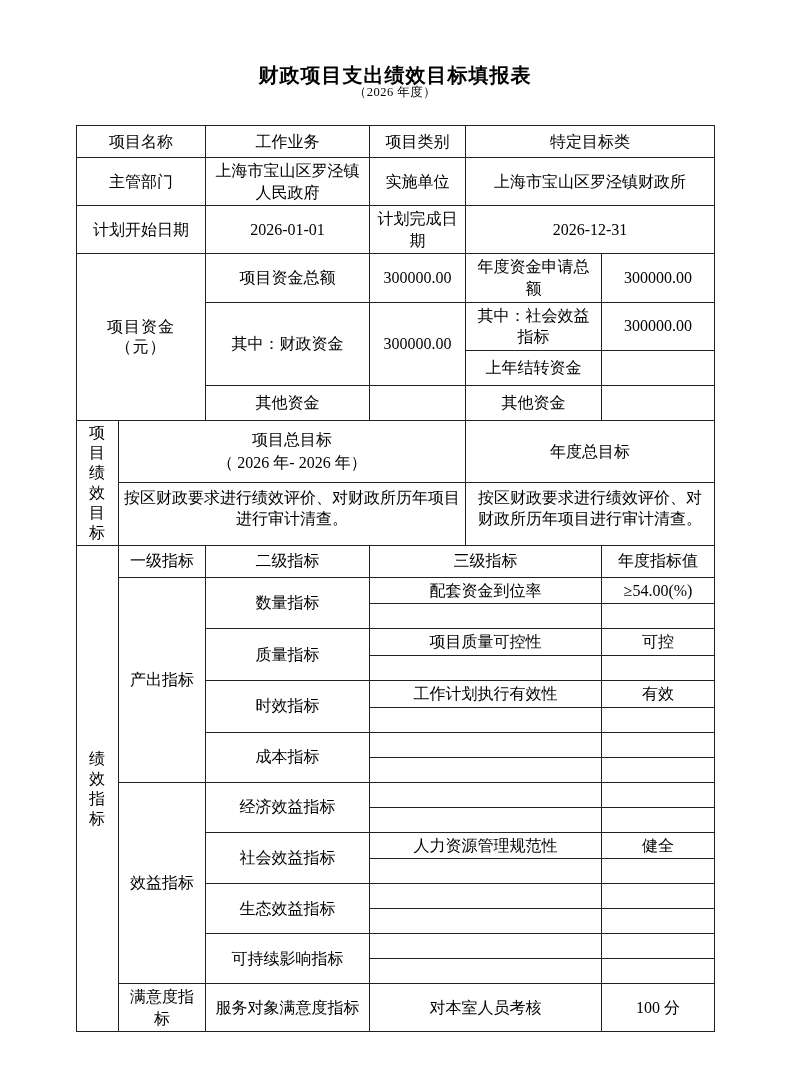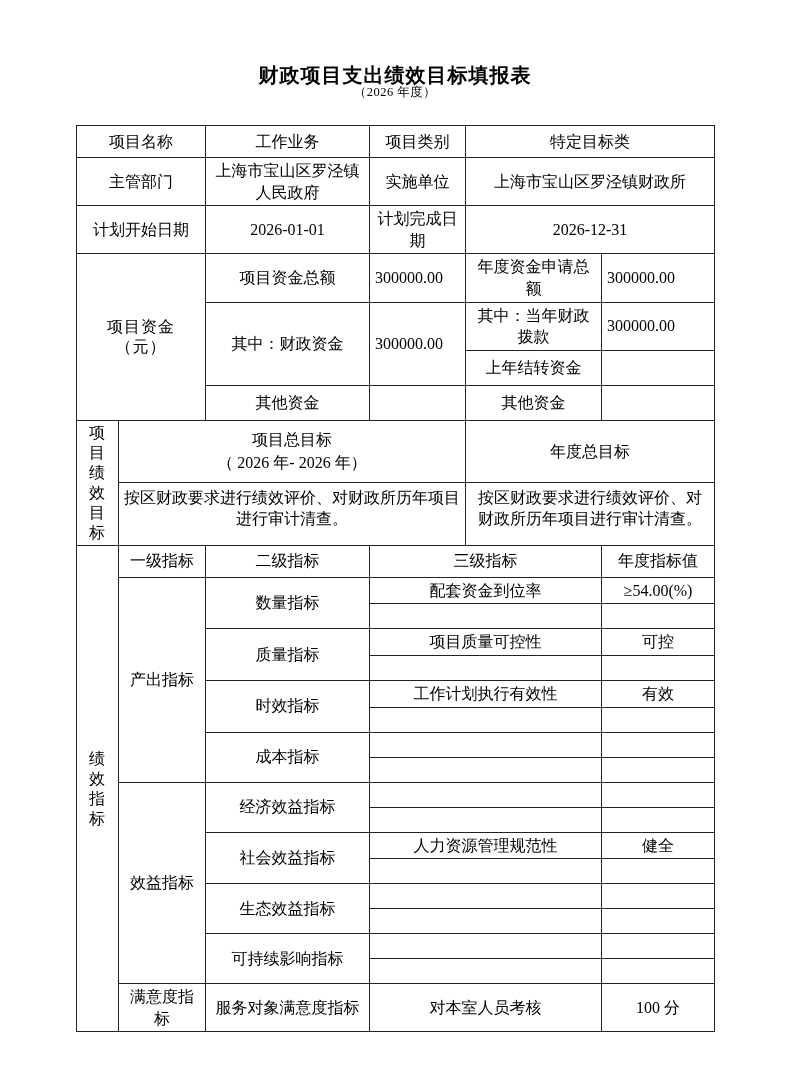--- a/index.html
+++ b/index.html
@@ -54,21 +54,21 @@
     line-height: 1.35;
   }
   table.form td {
     border: 1px solid #222222;
     padding: 2px 5px;
     vertical-align: middle;
     word-break: break-all;
   }
   td.c  { text-align: center; }
   td.l  { text-align: center; }
-  td.r  { text-align: left; }
+  td.r  { text-align: center; }
 
   
   .h-head  { height: 32px; }
   .h-fund  { height: 35px; }
   .h-goal-hd { height: 42px; }
   .h-goal-bd { height: 52px; }
   .h-ind-hd { height: 32px; }
   .h-sub   { height: 25px; }
   .h-last  { height: 32px; }
 
@@ -129,21 +129,21 @@
         </td>
         <td class="l" colspan="2">项目资金总额</td>
         <td class="r num">300000.00</td>
         <td class="l">年度资金申请总额</td>
         <td class="r num">300000.00</td>
       </tr>
 
       <tr class="h-fund">
         <td class="l" colspan="2" rowspan="2">其中：财政资金</td>
         <td class="r num" rowspan="2">300000.00</td>
-        <td class="l">其中：当年财政拨款</td>
+        <td class="l">其中：社会效益指标</td>
         <td class="r num">300000.00</td>
       </tr>
 
       <tr class="h-fund">
         <td class="c">上年结转资金</td>
         <td class="r num"></td>
       </tr>
 
       <tr class="h-fund">
         <td class="c" colspan="2">其他资金</td>

